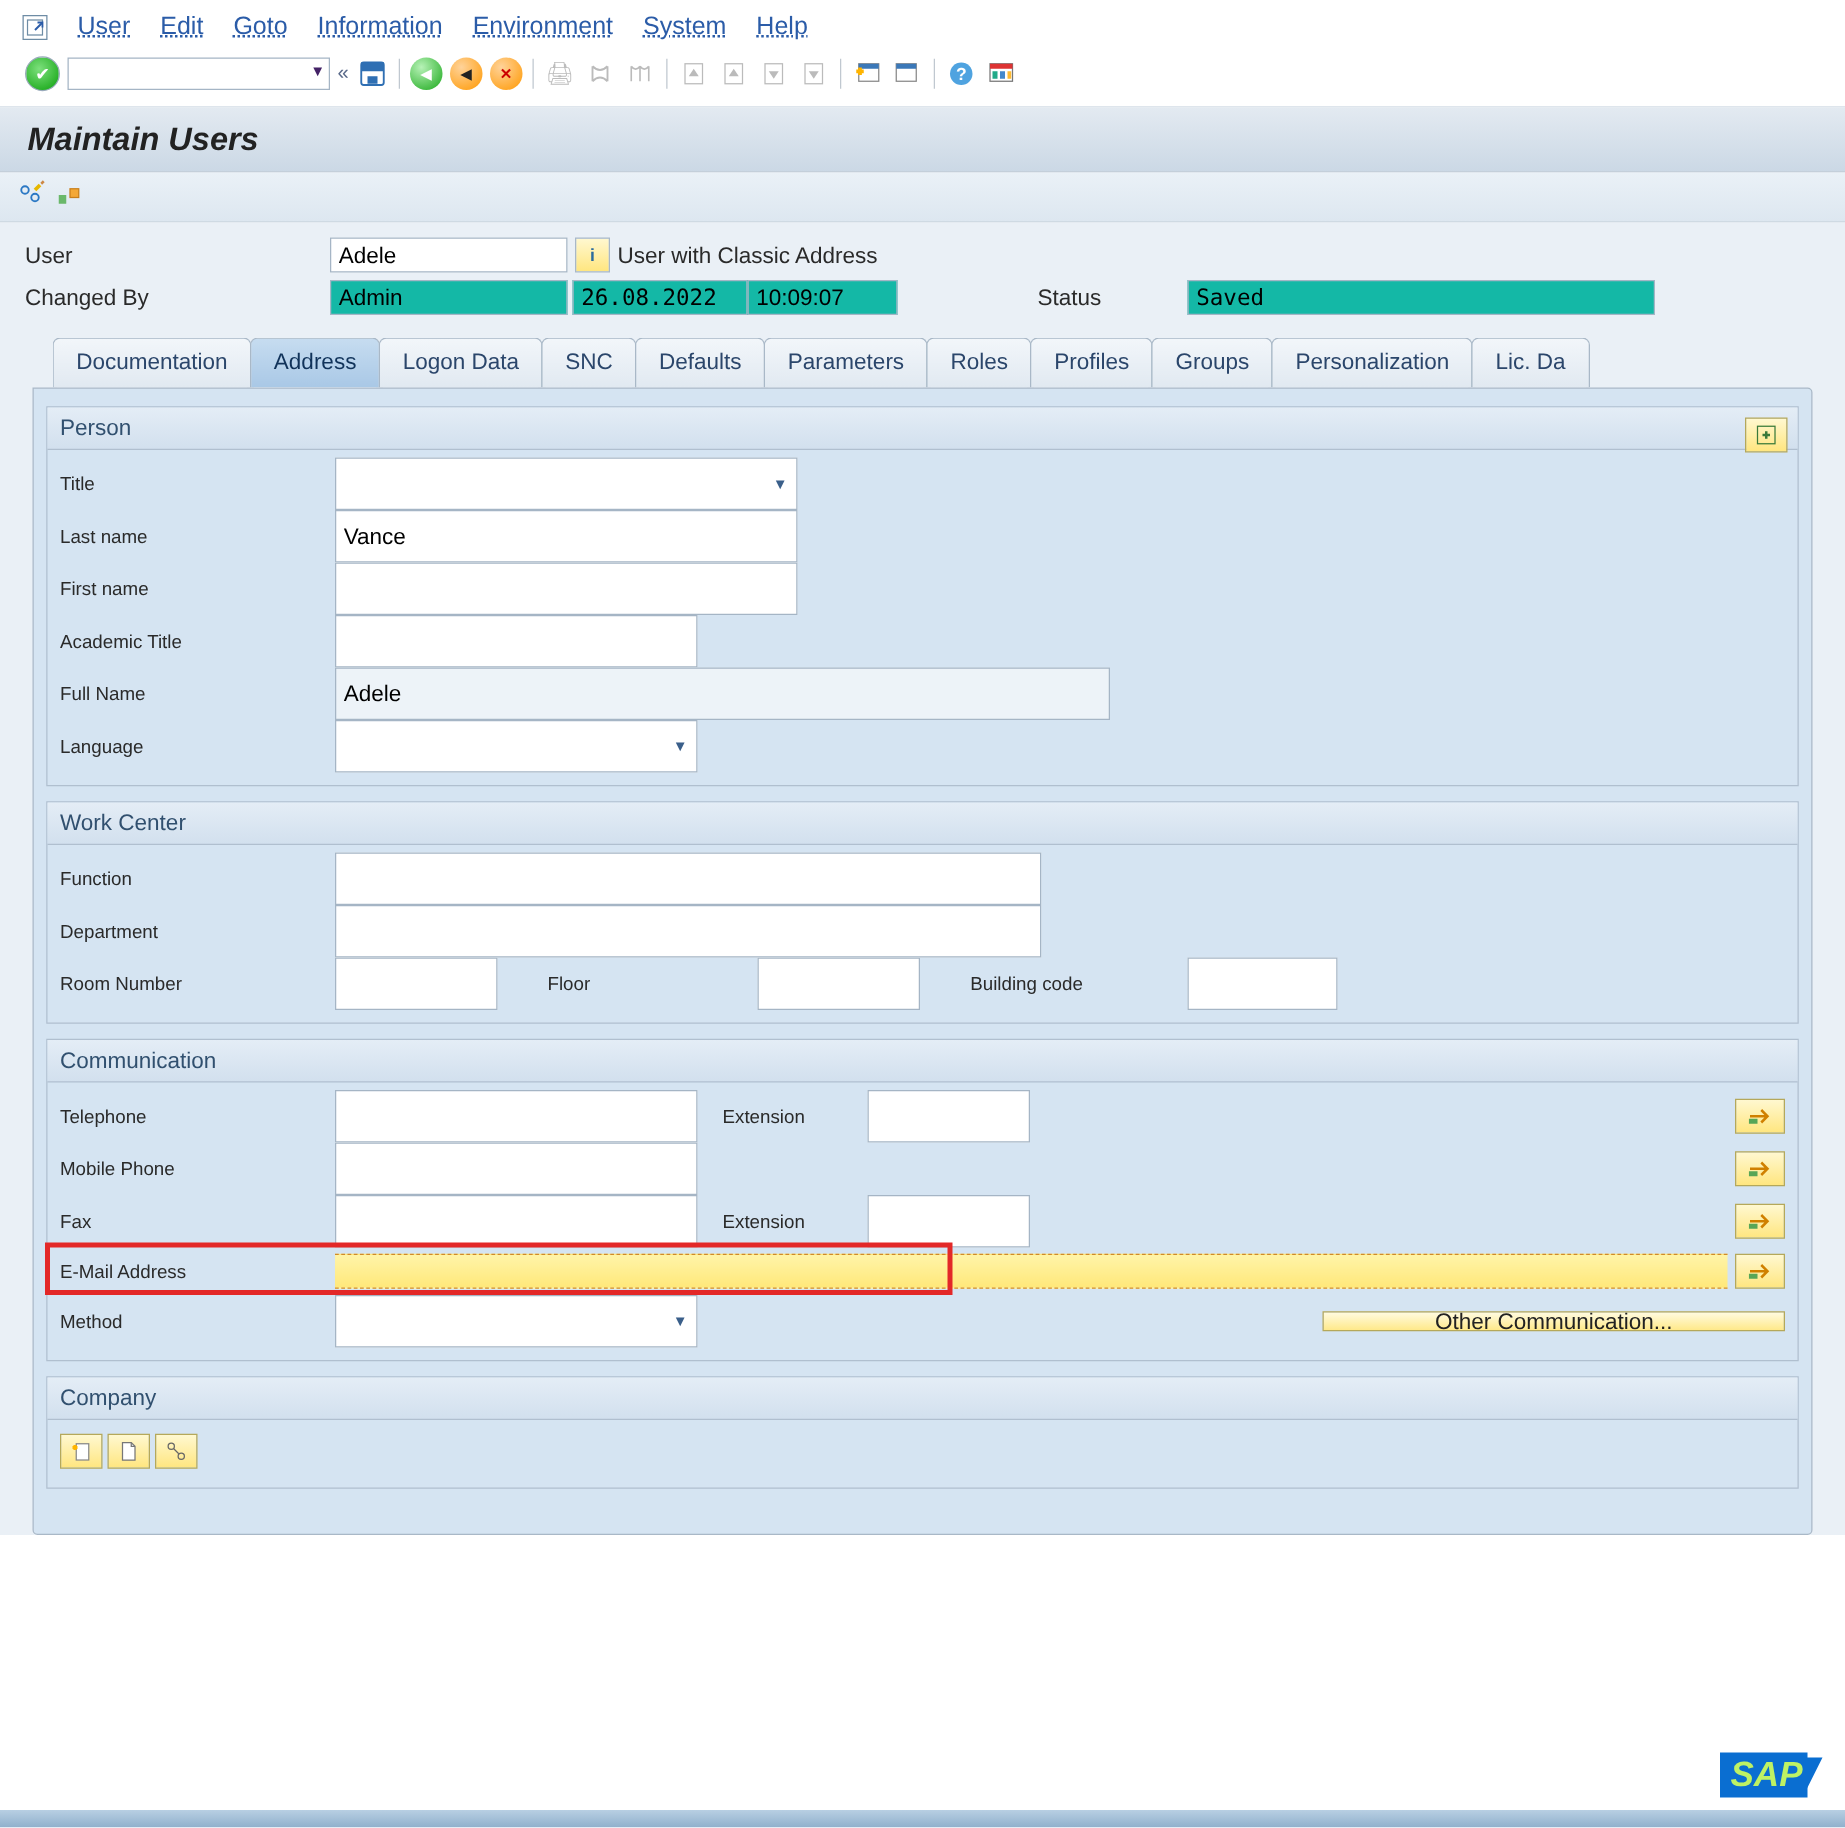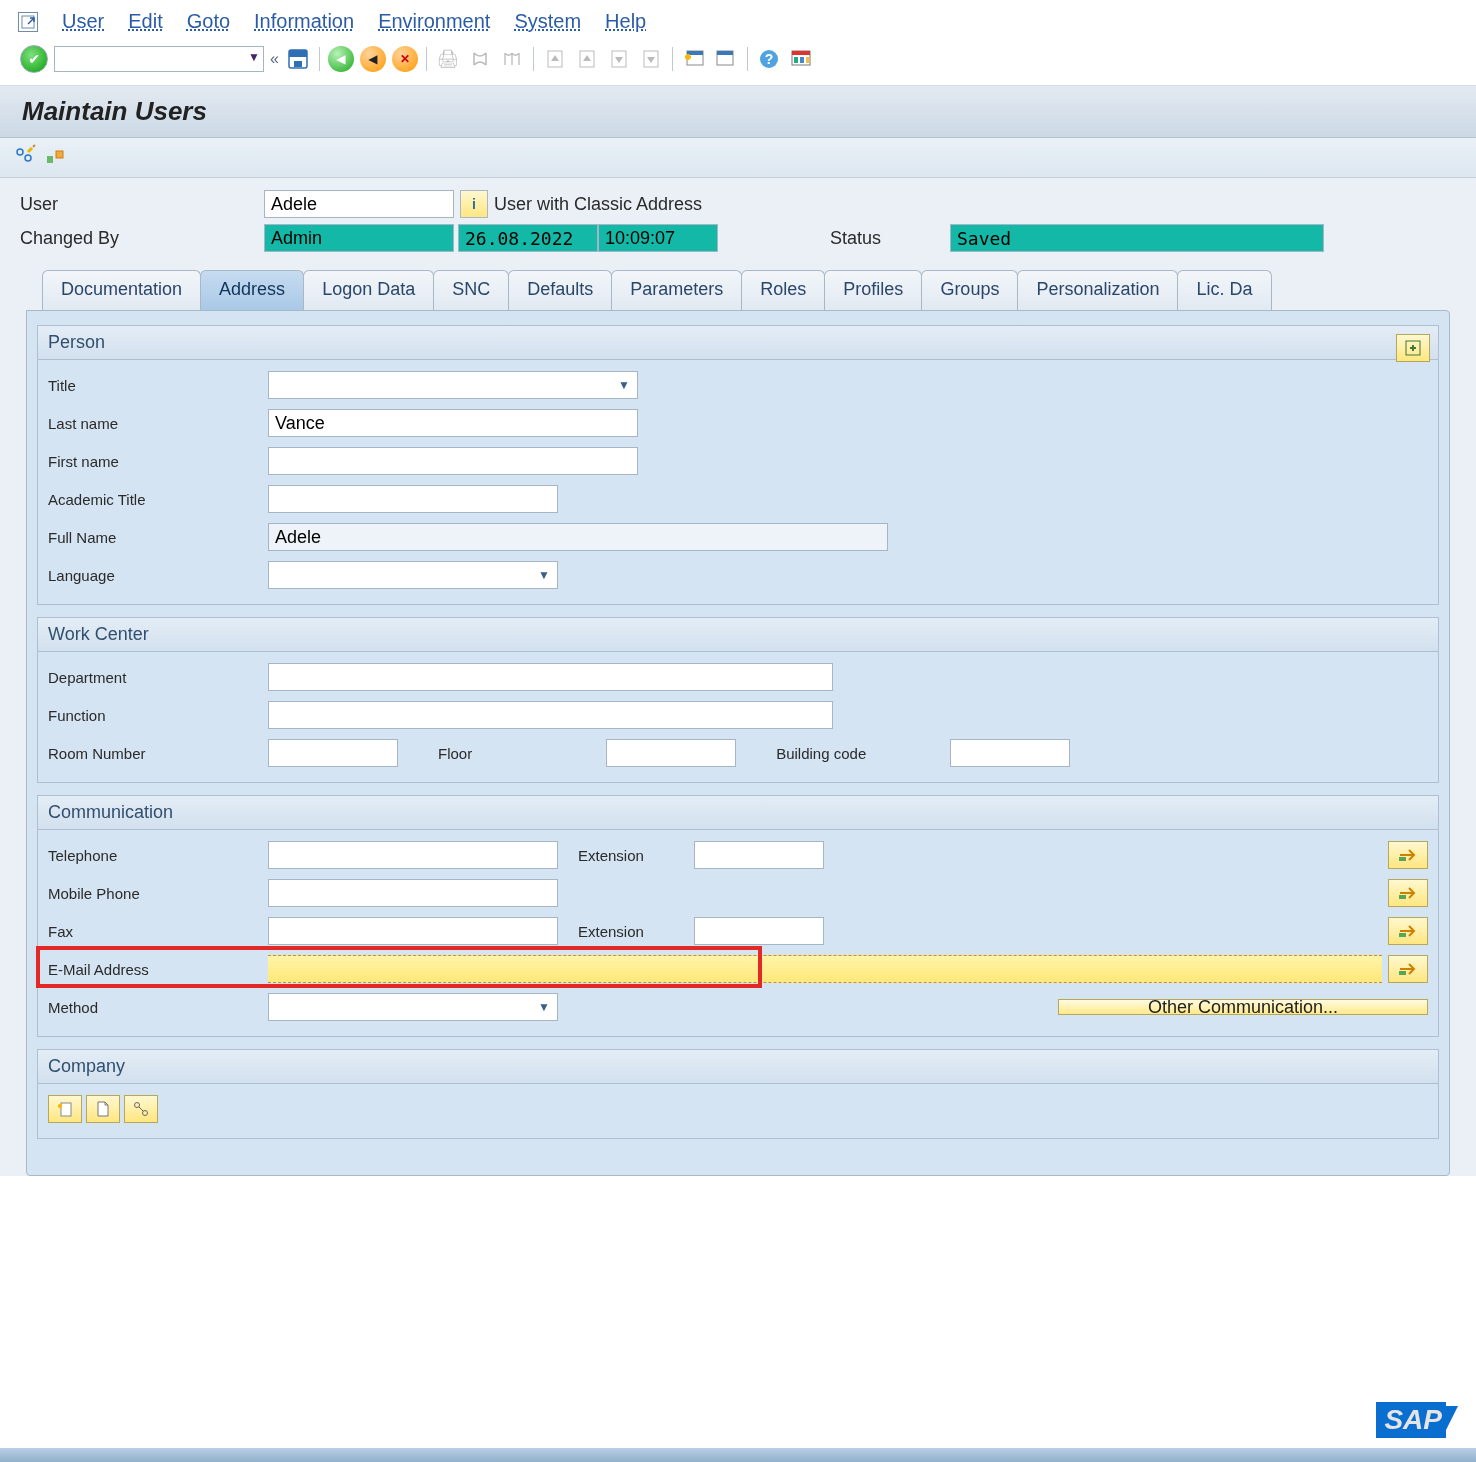--- a/index.html
+++ b/index.html
@@ -45,21 +45,21 @@
   .tab { background: linear-gradient(#f2f6fa,#e1e9f1); border: 1px solid #a9b8c7; border-bottom: none; padding: 8px 18px 10px 18px; font-size: 18px; color:#2b466b; border-radius: 6px 6px 0 0; margin-right: -1px; cursor:pointer; position:relative; }
   .tab.active { background: linear-gradient(#c6dcf0,#a9c8e6); color:#11335a; font-weight:normal; z-index:2; }
   .tabbody { border: 1px solid #a9b8c7; background: #d5e4f2; margin: 0 12px 0 12px; padding: 10px 10px 24px 10px; border-radius: 0 4px 4px 4px; position:relative;}
 
   
   .group { border: 1px solid #b0bfcf; background: #d5e4f2; margin: 4px 0 12px 0; }
   .group-title { background: linear-gradient(#e4edf6,#d2e0ee); border-bottom: 1px solid #b0bfcf; padding: 6px 10px; font-size: 18px; color: #31506f; }
   .group-body { padding: 6px 10px 10px 10px; }
   .frow { display: flex; align-items: center; min-height: 38px; }
   .frow .flabel { width: 220px; font-size: 15px; color: #2a2a2a; }
-  .finput { height: 28px; border: 1px solid #a5b5c5; background: #fff; padding: 2px 6px; font-size: 18px; }
+  .finput { height: 28px; border: 1px solid #a5b5c5; background: #fff; padding: 20px 6px; font-size: 18px; }
   .dropdown { position:relative; display:inline-block; }
   .dropdown .dd-arrow { position:absolute; right:8px; top:50%; transform:translateY(-50%); color:#3a5f8a; font-size:12px; pointer-events:none;}
   .arrow-btn { width: 40px; height: 28px; border: 1px solid #b5a85a; background: linear-gradient(#fff8d0,#ffe680); display:inline-flex;align-items:center;justify-content:center; cursor:pointer;}
   .arrow-btn svg { width:18px; height:14px; }
   .other-comm { height: 16px; border: 1px solid #b5a85a; background: linear-gradient(#fffbe0,#ffe98a); display:inline-flex;align-items:center;justify-content:center; font-size:18px; width: 370px; cursor:pointer; }
   .highlight-row { position: relative; }
   .highlight-frame { position:absolute; left:-12px; top:-4px; width: 726px; height: 42px; border: 4px solid #e32828; pointer-events:none; }
   .email-input { background: linear-gradient(#fff3a0,#ffe569); }
   .email-trail { height:28px; background: linear-gradient(#fff4a8,#ffe87a); border-top:1px dashed #d08a2a; border-bottom:1px dashed #d08a2a; flex:1; margin-left:0px; }
   .yellow-sq { width:34px;height:28px;border:1px solid #b5a85a;background:linear-gradient(#fff8d0,#ffe680);display:inline-flex;align-items:center;justify-content:center;font-size:16px; cursor:pointer;}
@@ -273,25 +273,25 @@
             <span class="dd-arrow">▼</span>
           </span>
         </div>
       </div>
     </div>
 
     <div class="group">
       <div class="group-title">Work Center</div>
       <div class="group-body">
         <div class="frow">
+          <span class="flabel">Function</span>
+          <input class="finput" style="width: 565px;" value="">
+        </div>
+        <div class="frow">
           <span class="flabel">Department</span>
-          <input class="finput" style="width: 565px;" value="">
-        </div>
-        <div class="frow">
-          <span class="flabel">Function</span>
           <input class="finput" style="width: 565px;" value="">
         </div>
         <div class="frow">
           <span class="flabel">Room Number</span>
           <input class="finput" style="width: 130px;" value="">
           <span class="flabel" style="width:auto;margin:0 14px 0 40px">Floor</span>
           <input class="finput" style="width: 130px; margin-left: 120px;" value="">
           <span class="flabel" style="width:auto;margin:0 14px 0 40px">Building code</span>
           <input class="finput" style="width: 120px; margin-left: 70px;" value="">
         </div>
@@ -385,18 +385,18 @@
                 </svg>
           </span>
         </div>
       </div>
     </div>
 
   </div>
 </div>
 
 <div class="sap-logo">
-  <span style="background:#0a6ed1;color:#e5e5e5;padding:2px 4px 2px 8px">SAP</span>
+  <span style="background:#0a6ed1;color:#bef264;padding:2px 4px 2px 8px">SAP</span>
       <span class="slash"></span>
 </div>
 <div class="stripe-bottom"></div>
 
 </div>
 
 </body></html>

